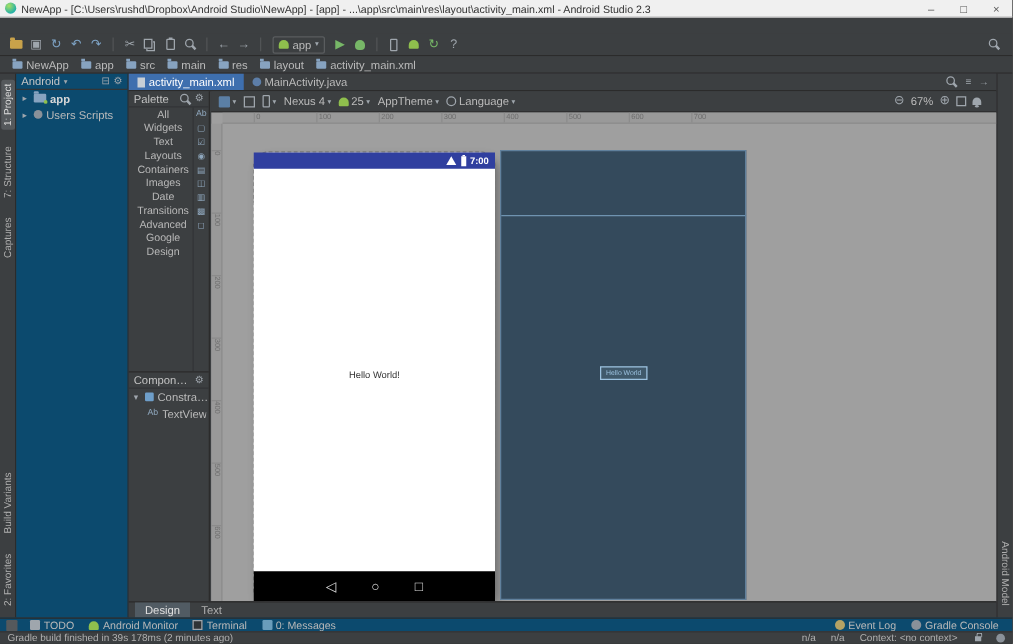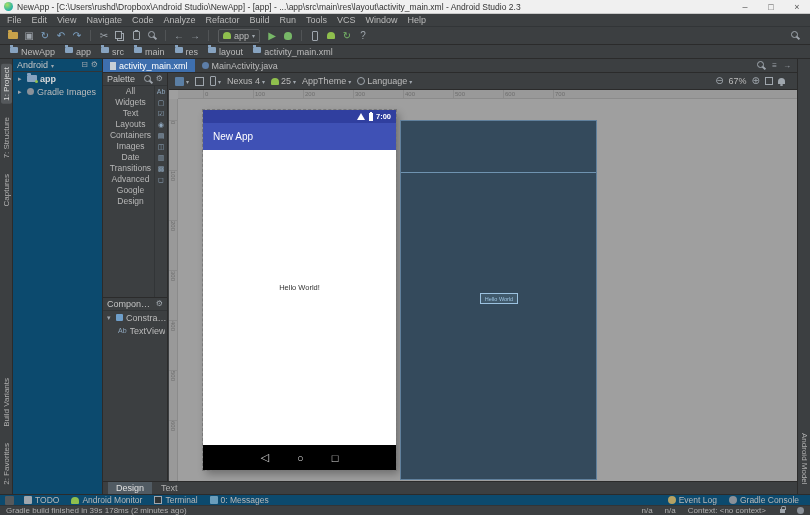--- a/index.html
+++ b/index.html
@@ -45,21 +45,21 @@
   .gear{font-size:8px;color:#9fa6ad;line-height:1;}
   .globe{width:8px;height:8px;border-radius:50%;border:1px solid #9fa6ad;flex:none;}
   .sq-blue{width:9px;height:9px;background:#5b7fa5;border-radius:1px;flex:none;}
   .sq-grid{width:9px;height:9px;border:1px solid #9fa6ad;flex:none;}
   .fit-ico{width:8px;height:8px;border:1px solid #9fa6ad;flex:none;}
   .bell{width:7px;height:6px;background:#9fa6ad;border-radius:4px 4px 0 0;position:relative;flex:none;}
   .bell::after{content:"";position:absolute;left:2px;bottom:-2px;width:3px;height:2px;background:#9fa6ad;border-radius:50%;}
 
   
   .navbar{position:absolute;top:45px;left:0;right:0;height:14px;background:#3c3f41;border-bottom:1px solid #2b2b2b;display:flex;align-items:center;padding-left:5px;}
-  .crumb{display:flex;align-items:flex-start;gap:3px;padding:12px 5px;color:#bbb;}
+  .crumb{display:flex;align-items:center;gap:3px;padding:12px 5px;color:#bbb;}
   .mini-fold{width:8px;height:6px;background:#87a3c0;border-radius:1px;position:relative;flex:none;}
   .mini-fold::before{content:"";position:absolute;top:-2px;left:0;width:3px;height:2px;background:inherit;}
 
   
   .strip{position:absolute;top:59px;bottom:21px;width:13px;background:#3c3f41;display:flex;flex-direction:column;align-items:center;}
   .strip.left{left:0;border-right:1px solid #2b2b2b;}
   .strip.right{right:0;border-left:1px solid #2b2b2b;}
   .grp-top{display:flex;flex-direction:column;gap:10px;margin-top:5px;align-items:center;}
   .grp-bot{margin-top:auto;display:flex;flex-direction:column;gap:10px;margin-bottom:6px;align-items:center;}
   .vlabel{writing-mode:vertical-rl;transform:rotate(180deg);font-size:8px;color:#b0b0b0;padding:3px 1px;}
@@ -103,21 +103,21 @@
   .dt-item{display:flex;align-items:center;gap:2px;}
   .dz{margin-left:auto;display:flex;align-items:center;gap:5px;padding-right:6px;}
 
   
   .canvas{position:absolute;top:17px;left:0;right:0;bottom:0;background:#9f9f9f;overflow:hidden;}
   .hruler{position:absolute;top:0;left:9px;right:0;height:9px;background:#999;border-bottom:1px solid #8b8b8b;display:flex;padding-left:25px;}
   .hnum{width:50px;font-size:6px;color:#6e6e6e;border-left:1px solid #8b8b8b;padding-left:1px;line-height:9px;flex:none;}
   .vruler{position:absolute;top:9px;left:0;width:9px;bottom:0;background:#999;border-right:1px solid #8b8b8b;padding-top:21px;display:flex;flex-direction:column;}
   .vnum{height:50px;writing-mode:vertical-rl;font-size:6px;color:#6e6e6e;border-top:1px solid #8b8b8b;line-height:8px;flex:none;}
 
-  .device{position:absolute;left:34px;top:20px;width:193px;height:360px;background:#fff;outline:1px dashed #787878;box-shadow:3px 4px 8px rgba(0,0,0,.3);}
+  .device{position:absolute;left:34px;top:32px;width:193px;height:360px;background:#fff;outline:1px dashed #787878;box-shadow:3px 4px 8px rgba(0,0,0,.3);border-radius:12px;}
   .dstatus{position:absolute;top:0;left:0;right:0;height:13px;background:#303f9f;display:flex;align-items:center;justify-content:flex-end;gap:3px;padding-right:5px;}
   .wifi{width:0;height:0;border-left:4px solid transparent;border-right:4px solid transparent;border-bottom:7px solid #fff;}
   .batt{width:4px;height:8px;background:#fff;position:relative;margin-left:1px;}
   .batt::before{content:"";position:absolute;top:-1px;left:1px;width:2px;height:1px;background:#fff;}
   .dtime{color:#fff;font-size:7.5px;font-weight:bold;}
   .dappbar{position:absolute;top:13px;left:0;right:0;height:27px;background:#3f51b5;color:#fff;display:flex;align-items:center;padding-left:10px;font-size:10px;}
   .dbody{position:absolute;top:40px;left:0;right:0;bottom:25px;background:#fff;}
   .dhello{position:absolute;top:45%;left:0;right:0;text-align:center;color:#333;font-size:7.5px;}
   .dnav{position:absolute;bottom:0;left:0;right:0;height:25px;background:#000;display:flex;align-items:center;justify-content:center;gap:28px;color:#ddd;font-size:11px;}
 
@@ -155,36 +155,20 @@
   <div class="titlebar">
     <span class="as-logo"></span>
     <span class="title-text">NewApp - [C:\Users\rushd\Dropbox\Android Studio\NewApp] - [app] - ...\app\src\main\res\layout\activity_main.xml - Android Studio 2.3</span>
     <span class="win-controls">
       <span class="win-btn">–</span>
       <span class="win-btn">□</span>
       <span class="win-btn">×</span>
     </span>
   </div>
 
-  <nav class="menubar">
-
-  <span class="menu-item">File</span>
-      <span class="menu-item">Edit</span>
-      <span class="menu-item">View</span>
-      <span class="menu-item">Navigate</span>
-      <span class="menu-item">Code</span>
-      <span class="menu-item">Analyze</span>
-      <span class="menu-item">Refactor</span>
-      <span class="menu-item">Build</span>
-      <span class="menu-item">Run</span>
-      <span class="menu-item">Tools</span>
-      <span class="menu-item">VCS</span>
-      <span class="menu-item">Window</span>
-      <span class="menu-item">Help</span>
-    </nav>
 
   <div class="toolbar">
     <span class="tico">
         <span class="fold gold"></span>
       </span>
     <span class="tico">
         <span class="g c-gray">▣</span>
       </span>
     <span class="tico">
         <span class="g c-blue">↻</span>
@@ -311,21 +295,21 @@
       </span>
     </div>
     <div class="trow bold">
       <span class="arr">▸</span>
       <span class="fold app"></span>
       <span class="lbl">app</span>
     </div>
     <div class="trow">
       <span class="arr">▸</span>
       <span class="gradle-ico"></span>
-      <span class="lbl">Gradle Images</span>
+      <span class="lbl">Users Scripts</span>
     </div>
   </div>
 
   <div class="editor">
     <div class="etabs">
       <div class="etab active">
         <span class="file-ico"></span>
         <span>activity_main.xml</span>
       </div>
       <div class="etab">
@@ -456,23 +440,20 @@
             <span class="vnum">500</span>
             <span class="vnum">600</span>
           </div>
 
         <div class="device">
           <div class="dstatus">
             <span class="wifi"></span>
             <span class="batt"></span>
             <span class="dtime">7:00</span>
           </div>
-          <div class="dappbar">
-            <span>New App</span>
-          </div>
           <div class="dbody">
             <div class="dhello">Hello World!</div>
           </div>
           <div class="dnav">
             <span>◁</span>
             <span>○</span>
             <span>□</span>
           </div>
         </div>
 

